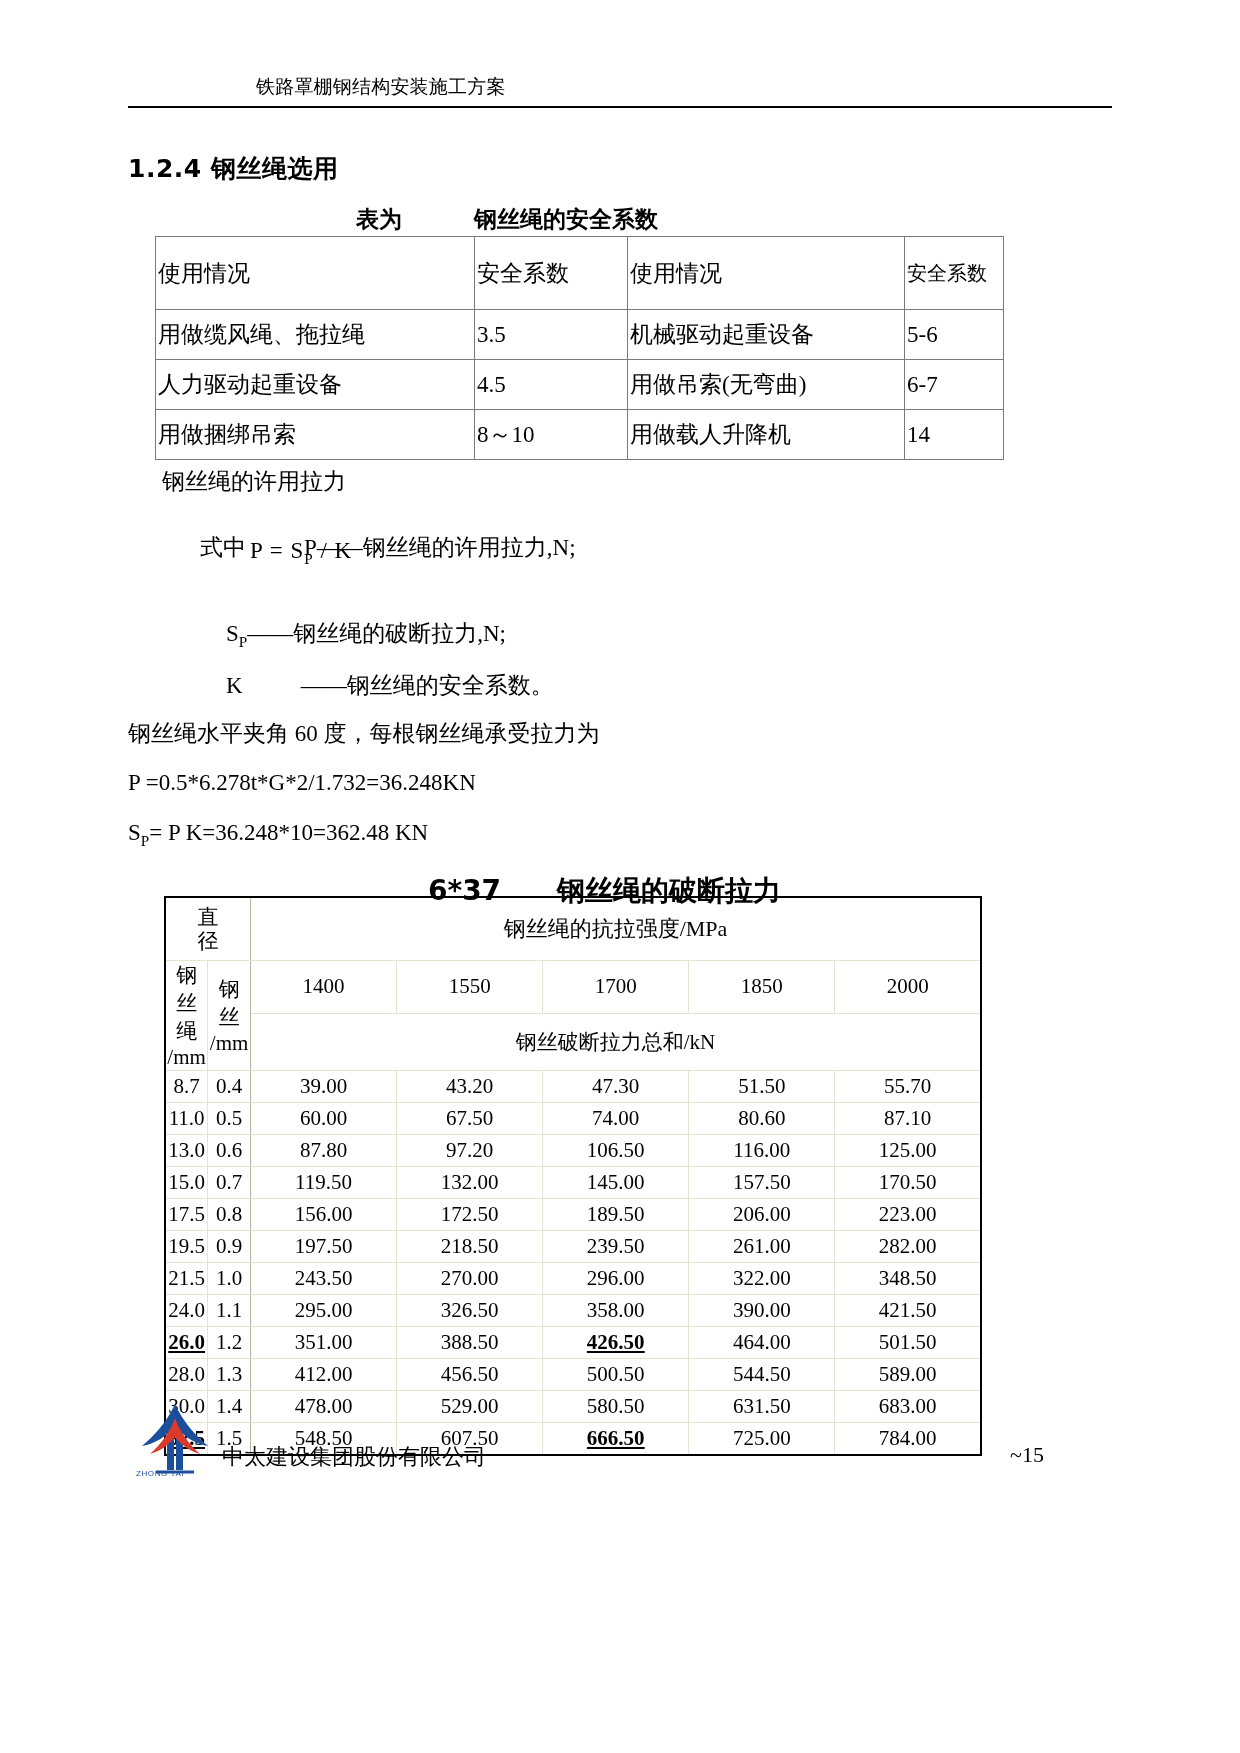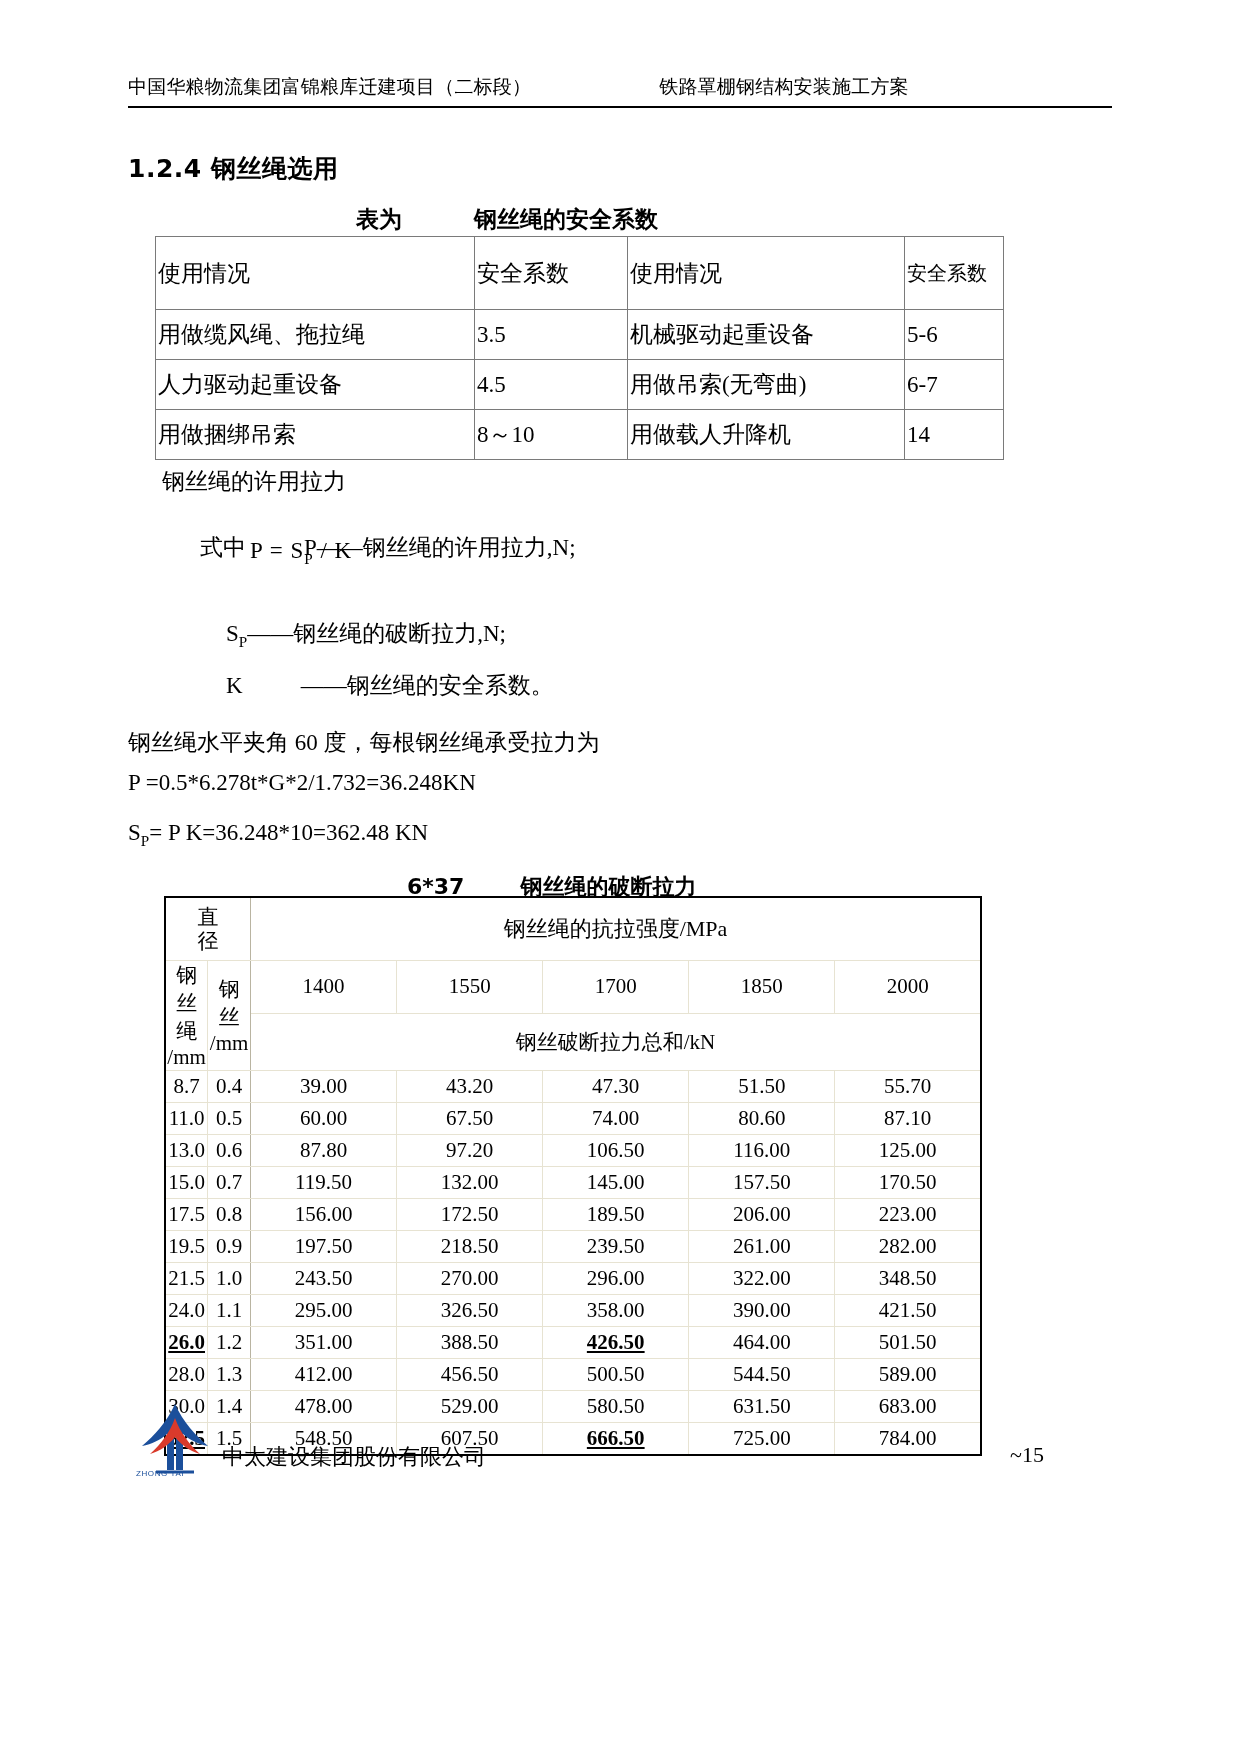--- a/index.html
+++ b/index.html
@@ -59,21 +59,21 @@
   
   .caption {
     position: absolute;
     font-family: "DejaVu Sans", "Liberation Sans", sans-serif;
     font-weight: bold;
     font-size: 23px;
     white-space: nowrap;
   }
   .caption .cap-gap { display: inline-block; width: 72px; }
   #caption-1 { left: 356px; top: 204px; }
-  #caption-2 { left: 407px; top: 872px; font-size: 22px; }
+  #caption-2 { left: 428px; top: 872px; font-size: 28px; }
   #caption-2 .cap-gap { width: 56px; }
 
   
   table {
     border-collapse: collapse;
     position: absolute;
   }
   #table-safety {
     left: 155px;
     top: 236px;
@@ -106,21 +106,21 @@
   .para {
     position: absolute;
     font-size: 23px;
     white-space: nowrap;
   }
   #p-allow   { left: 162px; top: 466px; }
   #p-formula { left: 250px; top: 514px; letter-spacing: 1px; margin-top: 24px; }
   #p-where   { left: 200px; top: 532px; }
   #p-sp      { left: 226px; top: 618px; }
   #p-k       { left: 226px; top: 670px; }
-  #p-angle   { left: 128px; top: 718px; margin-top: 9px; }
+  #p-angle   { left: 128px; top: 718px; }
   #p-eq1     { left: 128px; top: 770px; }
   #p-eq2     { left: 128px; top: 820px; }
   .gap-md { display: inline-block; width: 58px; }
   sub { font-size: 0.66em; }
 
   
   #table-break {
     left: 164px;
     top: 896px;
     width: 818px;
@@ -185,21 +185,20 @@
     letter-spacing: 0.6px;
     color: #1b4f9b;
   }
 </style>
 </head>
 <body>
 
 <div class="page">
 
   <div class="header">
-    <span class="header-left">中国华粮物流集团富锦粮库迁建项目（二标段）</span>
     <span class="header-right">铁路罩棚钢结构安装施工方案</span>
   </div>
   <div class="header-rule"></div>
 
   <div class="section-title">1.2.4 钢丝绳选用</div>
 
   <div class="caption" id="caption-1">
     <span>表为</span><span class="cap-gap"></span><span>钢丝绳的安全系数</span>
   </div>
 

